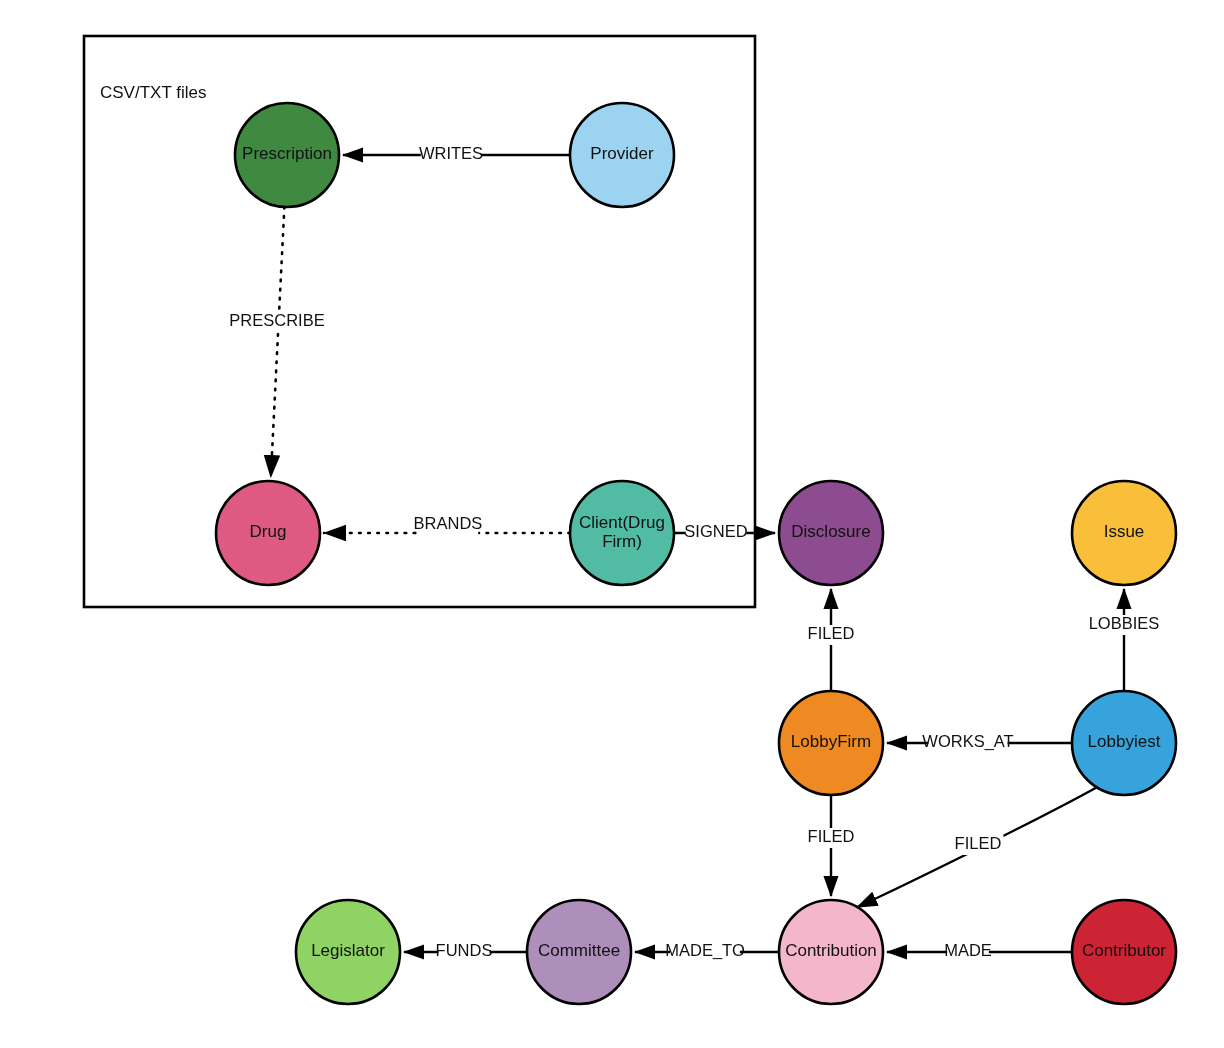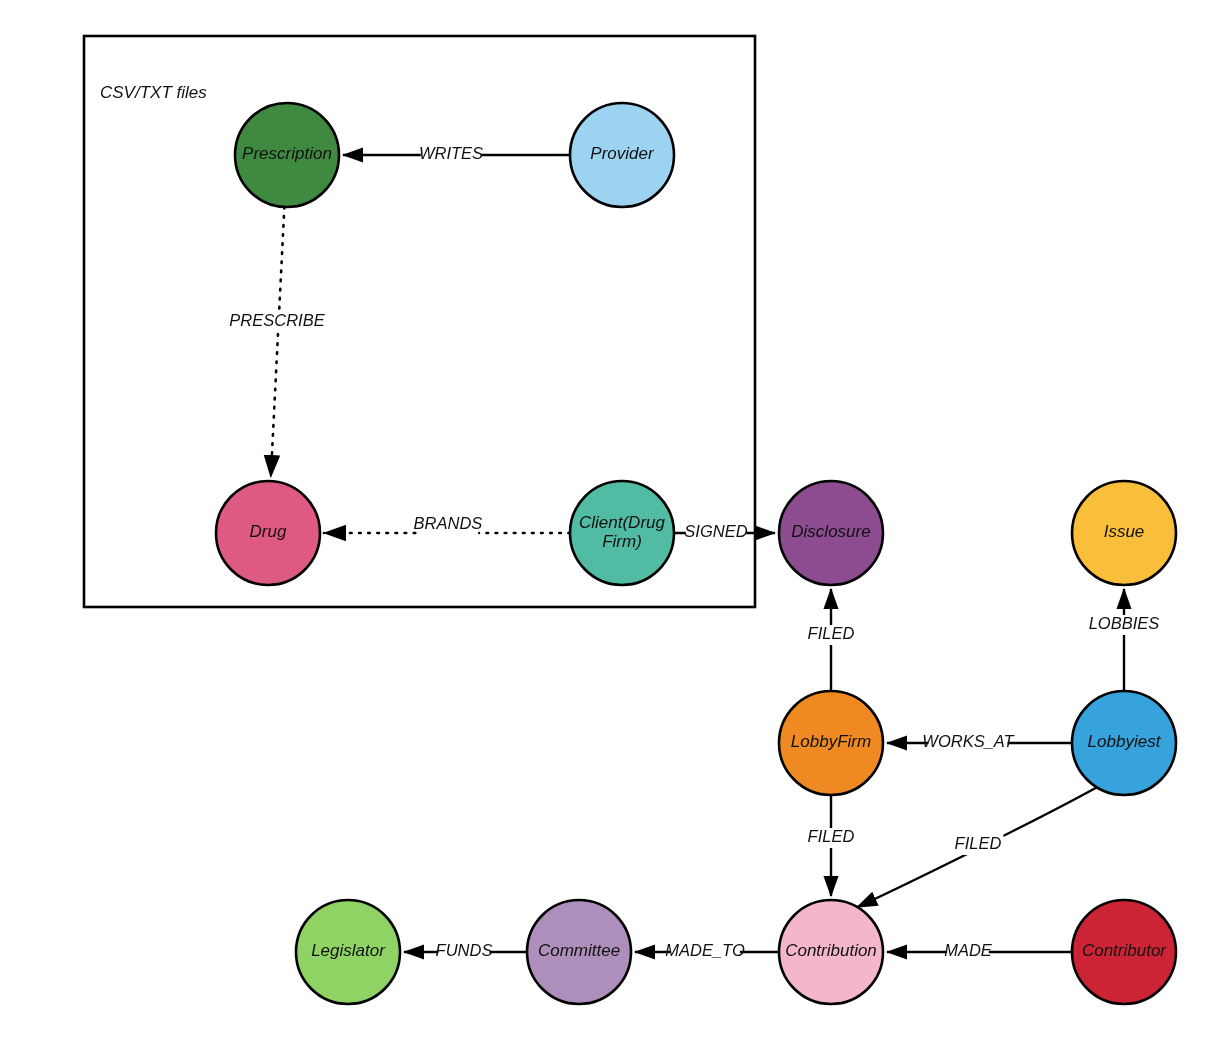--- a/index.html
+++ b/index.html
@@ -10,21 +10,20 @@
   body {
     width: 1224px;
     height: 1048px;
     font-family: "Liberation Sans", sans-serif;
     overflow: hidden;
   }
   #graph-root {
     position: relative;
     width: 1224px;
     height: 928px;
-    font-style: italic;
   }
   svg#graph {
     display: block;
     width: 1224px;
     height: 1048px;
   }
   .node-circle {
     stroke: #000000;
     stroke-width: 2.6;
   }

